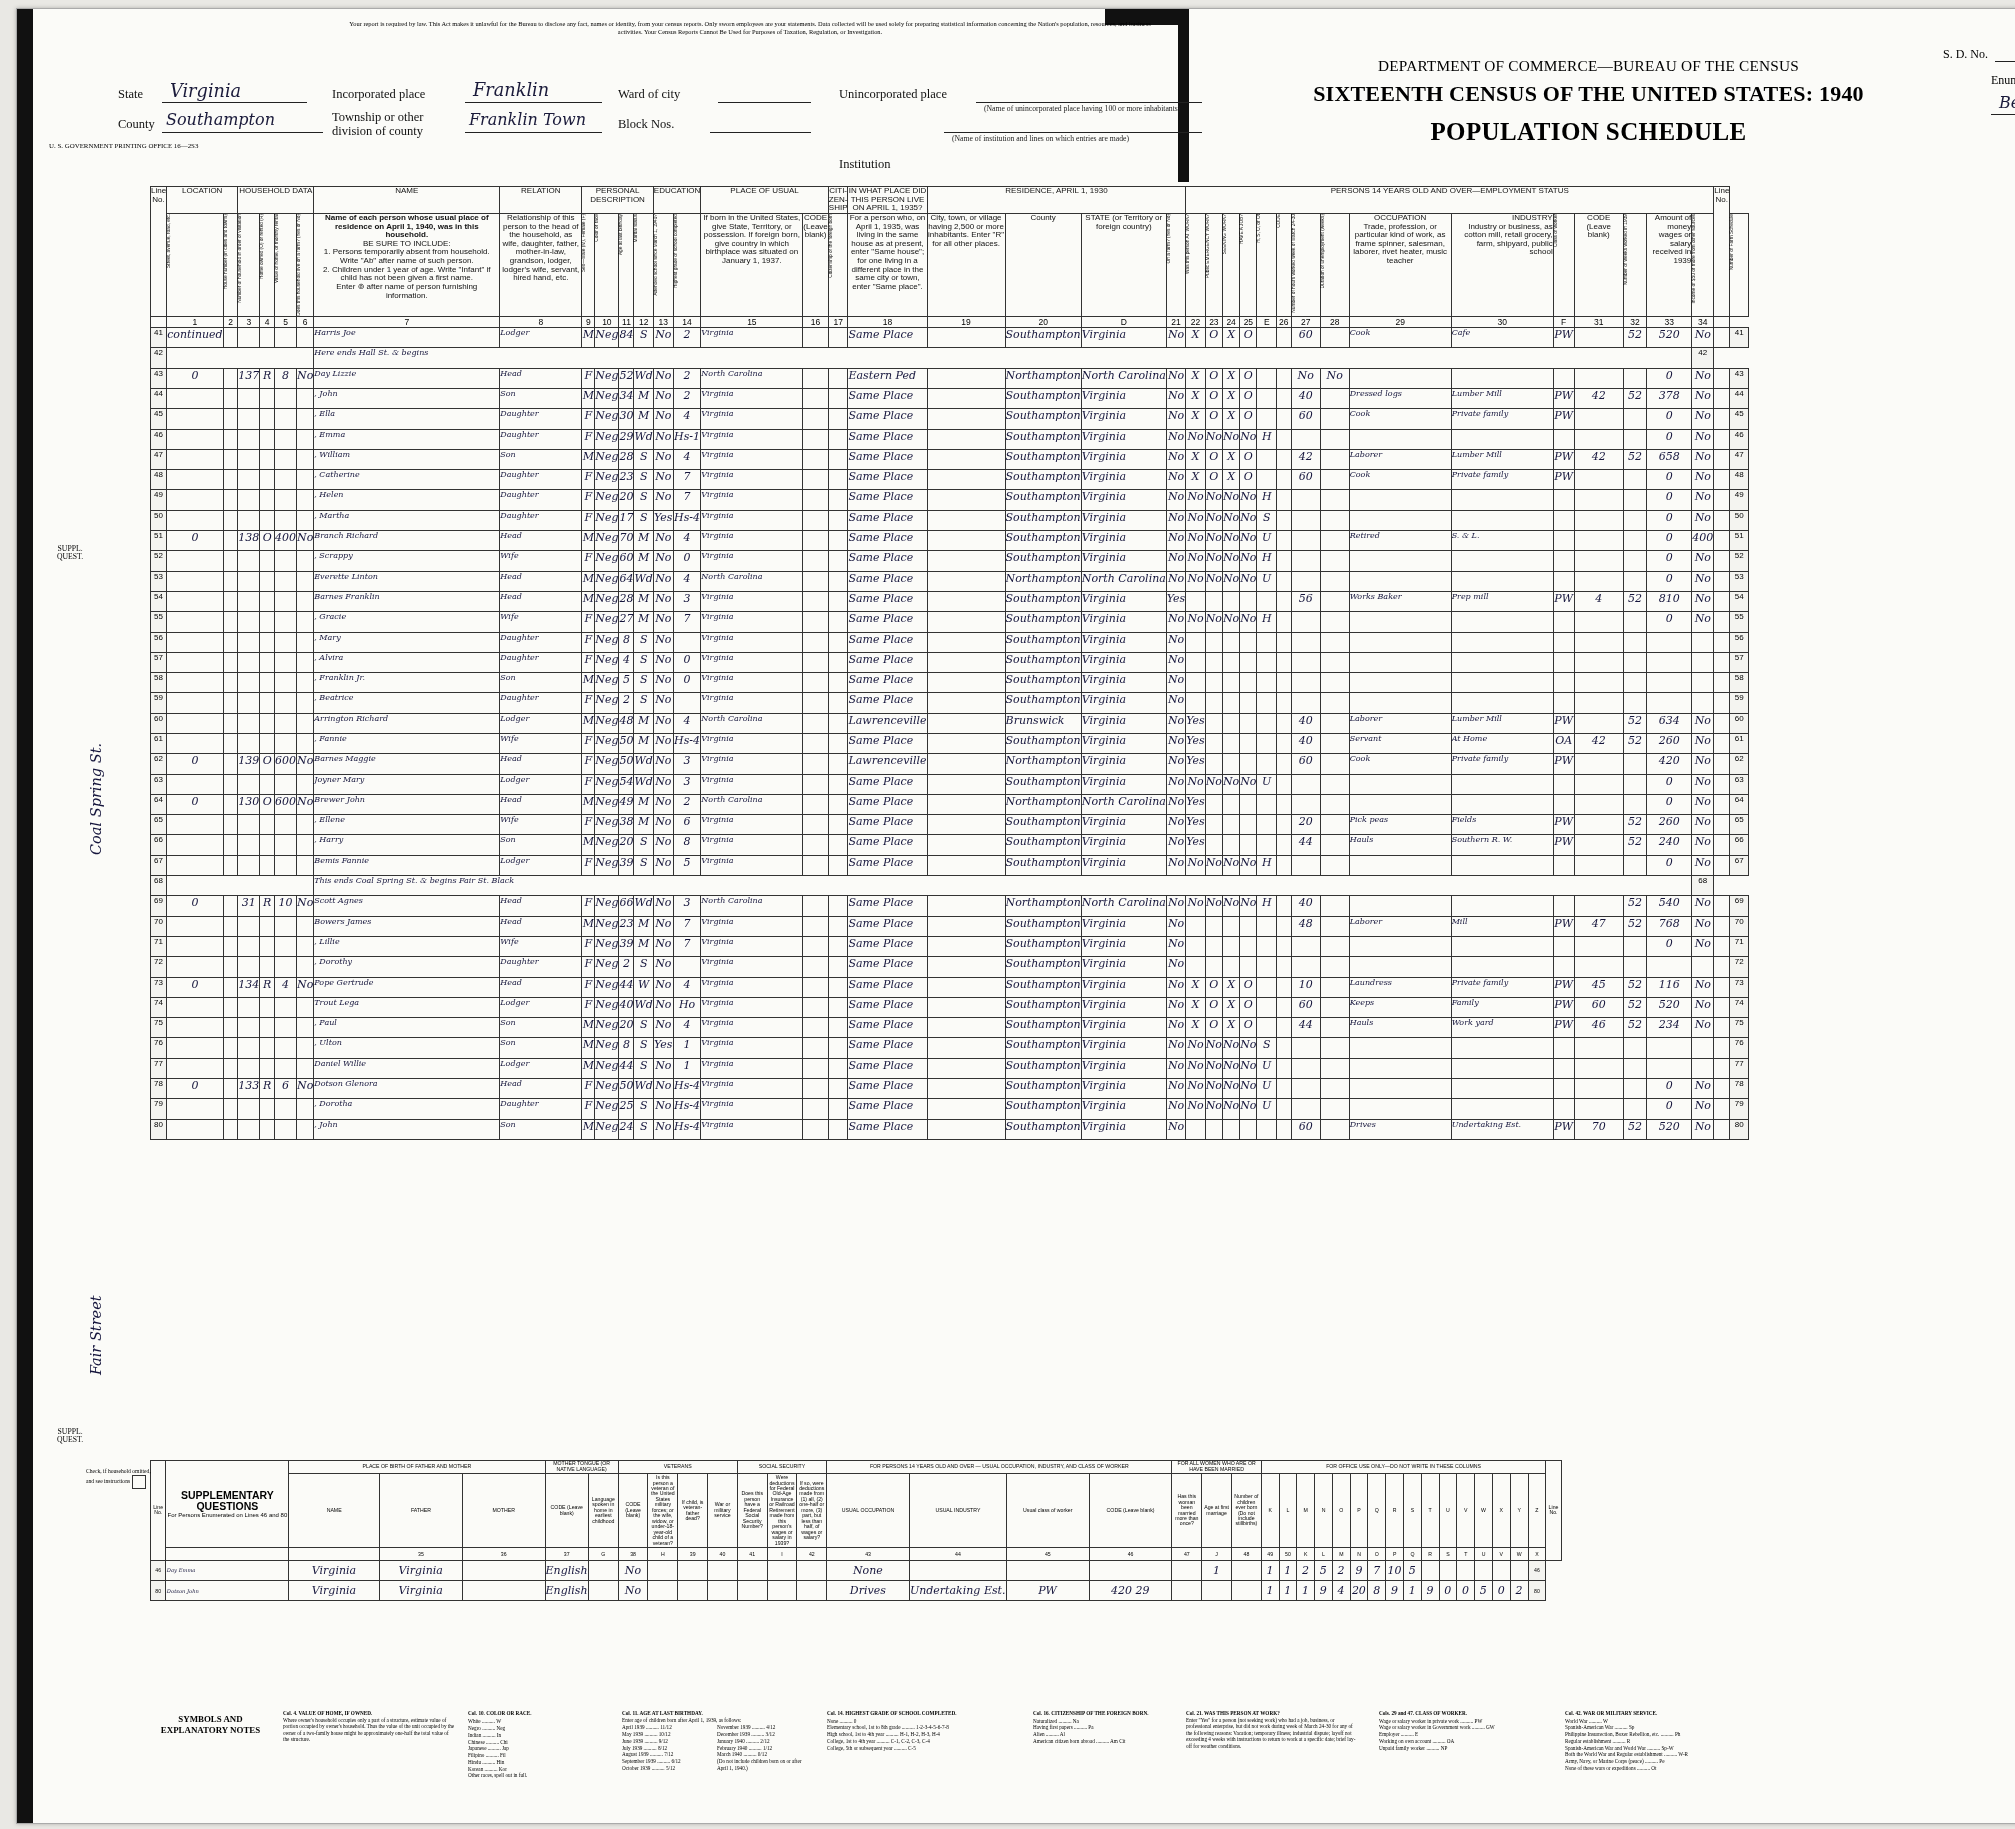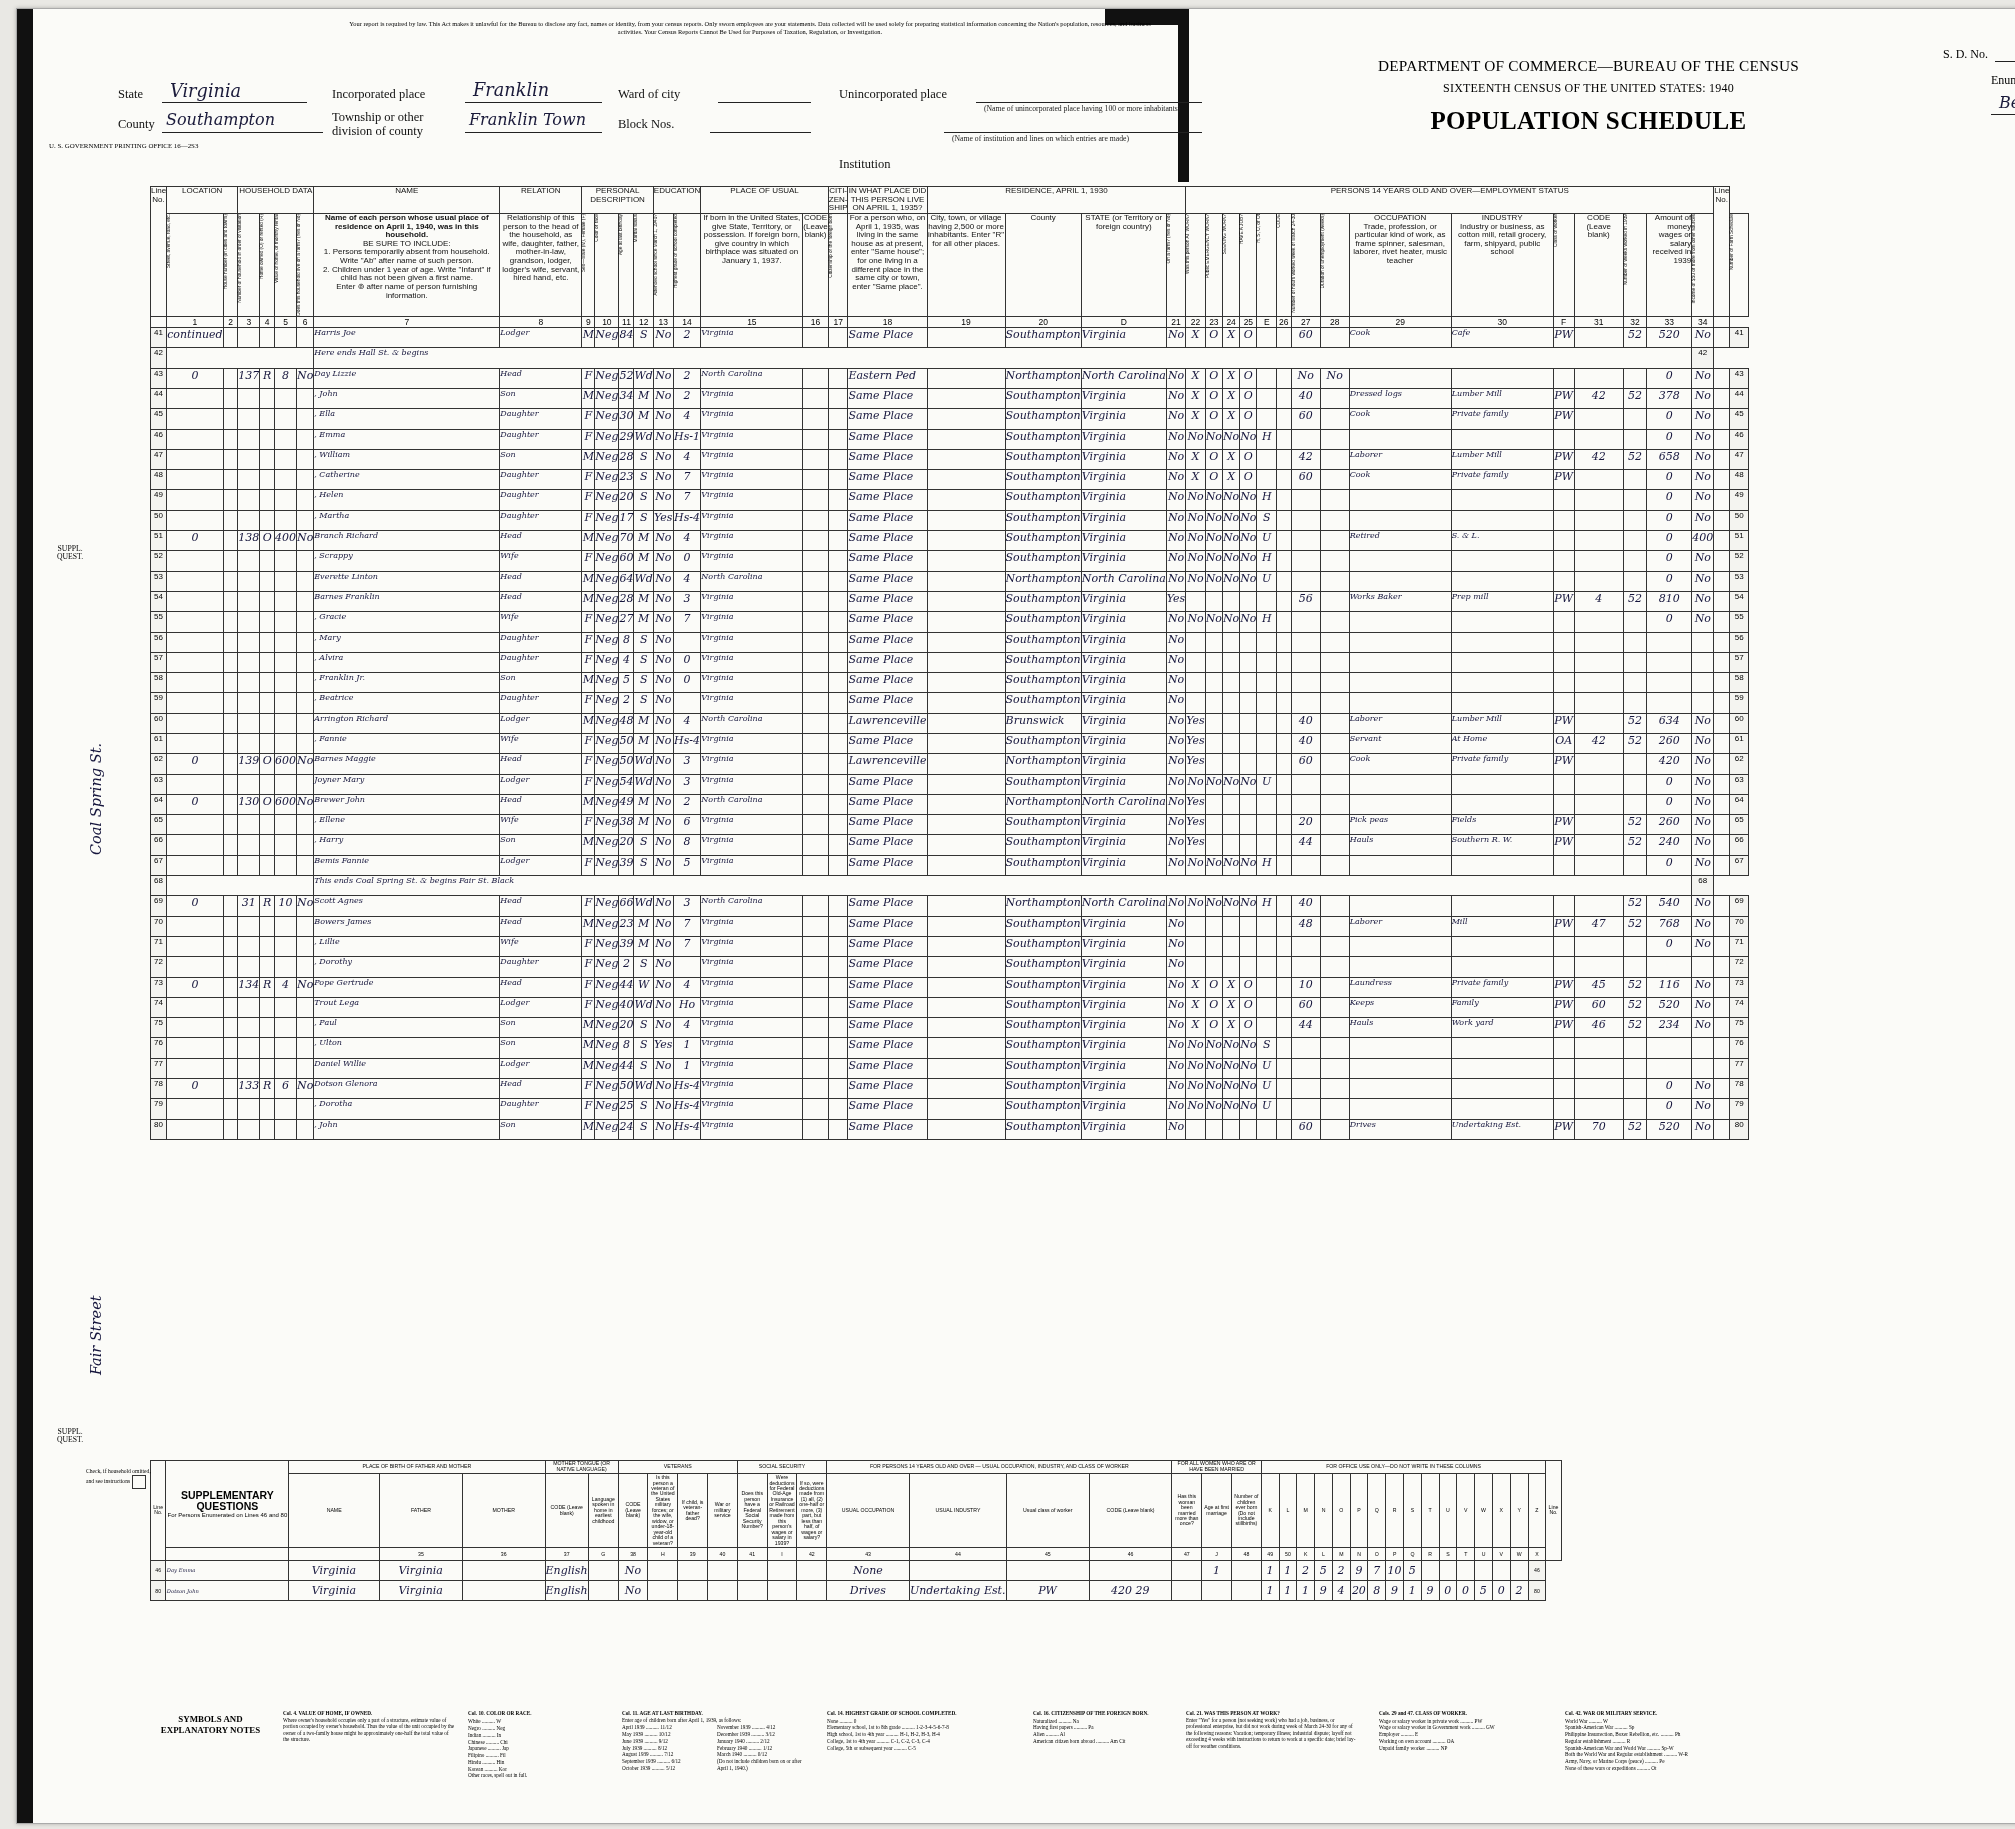--- a/index.html
+++ b/index.html
@@ -10,21 +10,21 @@
   
   .hdr{position:absolute;left:0;top:0;width:100%;height:169px;}
   .hdr-left{position:absolute;left:101px;top:69px;width:1096px;}
   .hline{position:relative;height:30px;font-size:13.7px;color:#111;}
   .hlabel{position:absolute;font-size:12.5px;}
   .hval{position:absolute;font-family:"DejaVu Serif",serif;font-style:italic;font-size:17.7px;color:#1a1a3a;}
   .ul{position:absolute;border-bottom:0.8px solid #222;height:0;}
   .tiny{font-size:7.7px;color:#222;}
   .hdr-center{position:absolute;left:1229px;top:48px;width:685px;text-align:center;}
   .hdr-center .l1{font-size:15.3px;letter-spacing:0.2px;}
-  .hdr-center .l2{font-size:12px;font-weight:normal;margin-top:6.4px;letter-spacing:0.2px;}
+  .hdr-center .l2{font-size:22px;font-weight:bold;margin-top:6.4px;letter-spacing:0.2px;}
   .hdr-center .l3{font-size:25px;font-weight:bold;margin-top:10.5px;letter-spacing:0.4px;}
   .hdr-right{position:absolute;left:1926px;top:32px;width:427px;font-size:12px;}
   .hr-row{position:relative;height:26.6px;}
   .hr-lab{position:absolute;left:0;top:5.6px;font-size:12px;}
   .hr-val{position:absolute;font-family:"DejaVu Serif",serif;font-style:italic;font-size:17.7px;color:#1a1a3a;}
   
   table.grid{border-collapse:collapse;position:absolute;}
   .grid td,.grid th{border:0.4px solid #333;padding:0;font-size:8px;vertical-align:top;}
   .colhdr{font-size:5.2px;line-height:1.08;text-align:center;padding:0.8px 0.4px;color:#111;font-family:"Liberation Sans",sans-serif;}
   .numrow td{text-align:center;font-size:8.5px;font-family:"Liberation Sans",sans-serif;height:10.5px;}
@@ -203,21 +203,21 @@
           <td class="colhdr" style="width:13.7px;">
               <div class="vtxt">CODE</div>
             </td>
           <td class="colhdr" style="width:28px;">
               <div class="vtxt">Number of hours worked week of March 24-30</div>
             </td>
           <td class="colhdr" style="width:28px;">
               <div class="vtxt">Duration of unemployment (weeks)</div>
             </td>
           <td class="colhdr" style="width:101px;">OCCUPATION<br>Trade, profession, or particular kind of work, as frame spinner, salesman, laborer, rivet heater, music teacher</td>
-          <td class="colhdr" style="width:101px;">INDUSTRY<br>Industry or business, as cotton mill, retail grocery, farm, shipyard, public school</td>
+          <td class="colhdr" style="width:101px;text-align:right;">INDUSTRY<br>Industry or business, as cotton mill, retail grocery, farm, shipyard, public school</td>
           <td class="colhdr" style="width:20px;">
               <div class="vtxt">Class of worker</div>
             </td>
           <td class="colhdr" style="width:48px;">CODE (Leave blank)</td>
           <td class="colhdr" style="width:22.6px;">
               <div class="vtxt">Number of weeks worked in 1939</div>
             </td>
           <td class="colhdr" style="width:44px;text-align:right;">Amount of money wages or salary received in 1939</td>
           <td class="colhdr" style="width:19.3px;">
               <div class="vtxt">Income of $50 or more from other sources</div>

